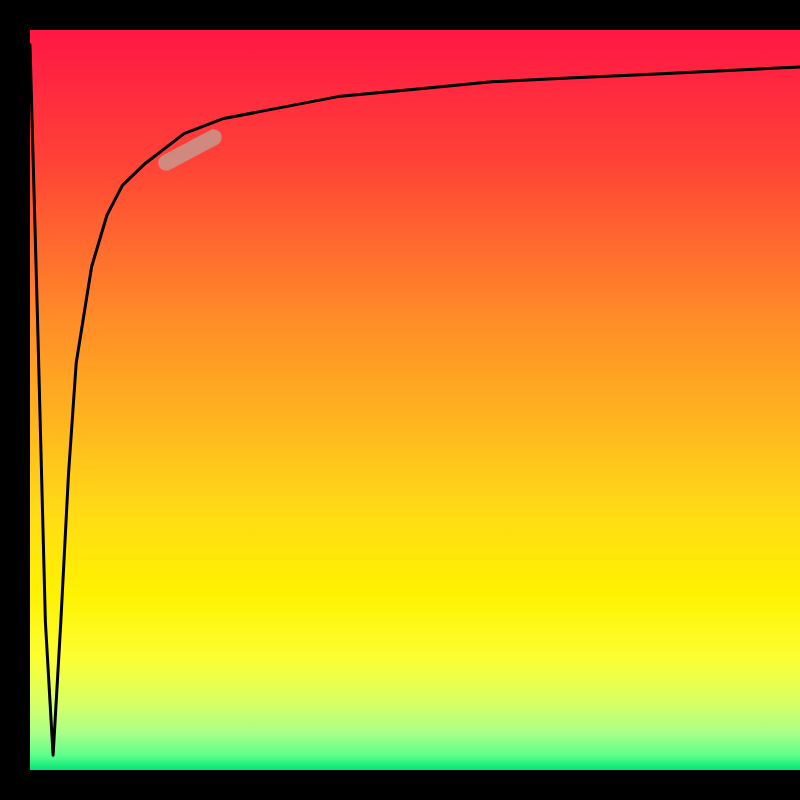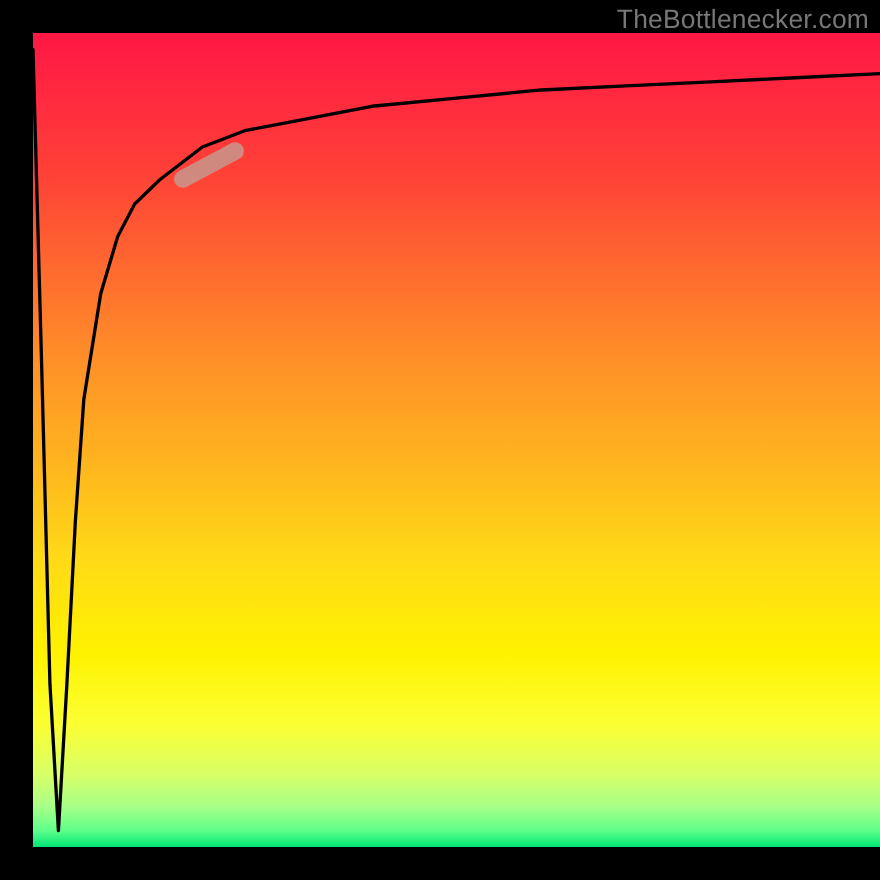--- a/index.html
+++ b/index.html
@@ -75,15 +75,14 @@
   <div class="plot-area">
 
     <svg class="curve-svg" viewBox="0 0 770 740" preserveAspectRatio="none">
       <path id="curve-path" d="M0.0 14.8 L7.7 296.0 L15.4 592.0 L23.1 725.2 L30.8 592.0 L38.5 444.0 L46.2 333.0 L61.6 236.8 L77.0 185.0 L92.4 155.4 L115.5 133.2 L154.0 103.6 L192.5 88.8 L231.0 81.4 L308.0 66.6 L385.0 59.2 L462.0 51.8 L539.0 48.1 L616.0 44.4 L693.0 40.7 L770.0 37.0" fill="none" stroke="#000000" stroke-width="3" stroke-linejoin="round" stroke-linecap="round"></path>
     </svg>
 
     <div class="segment"></div>
 
   </div>
 
-  <div class="attribution">TheBottlenecker.com</div>
 
 </div>
 
 </body></html>

